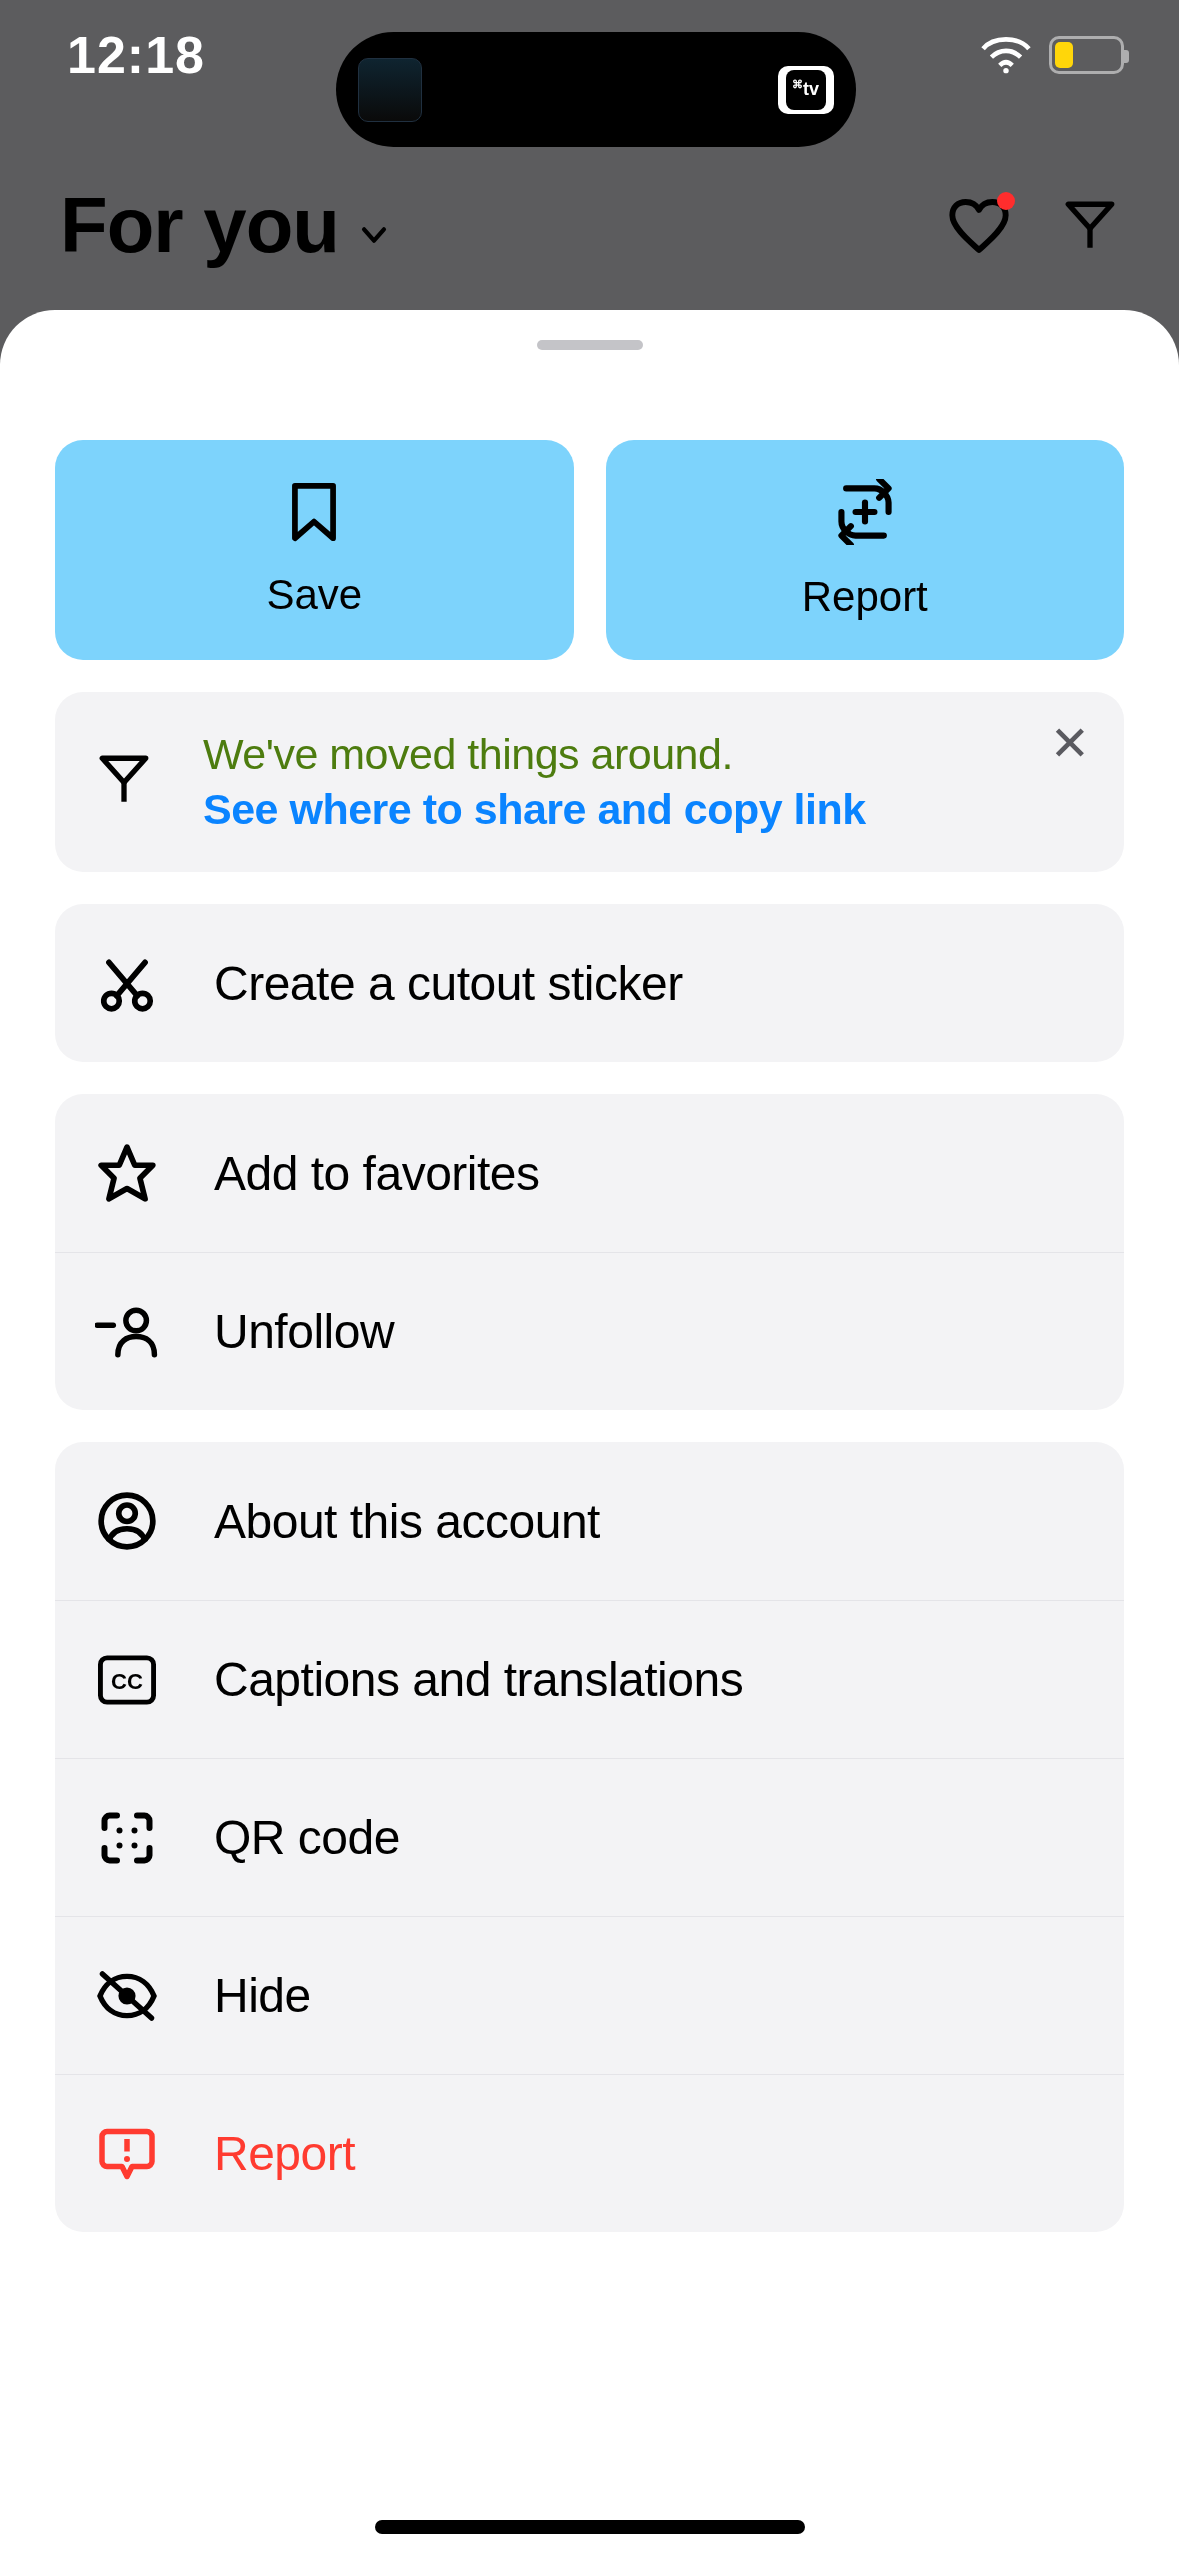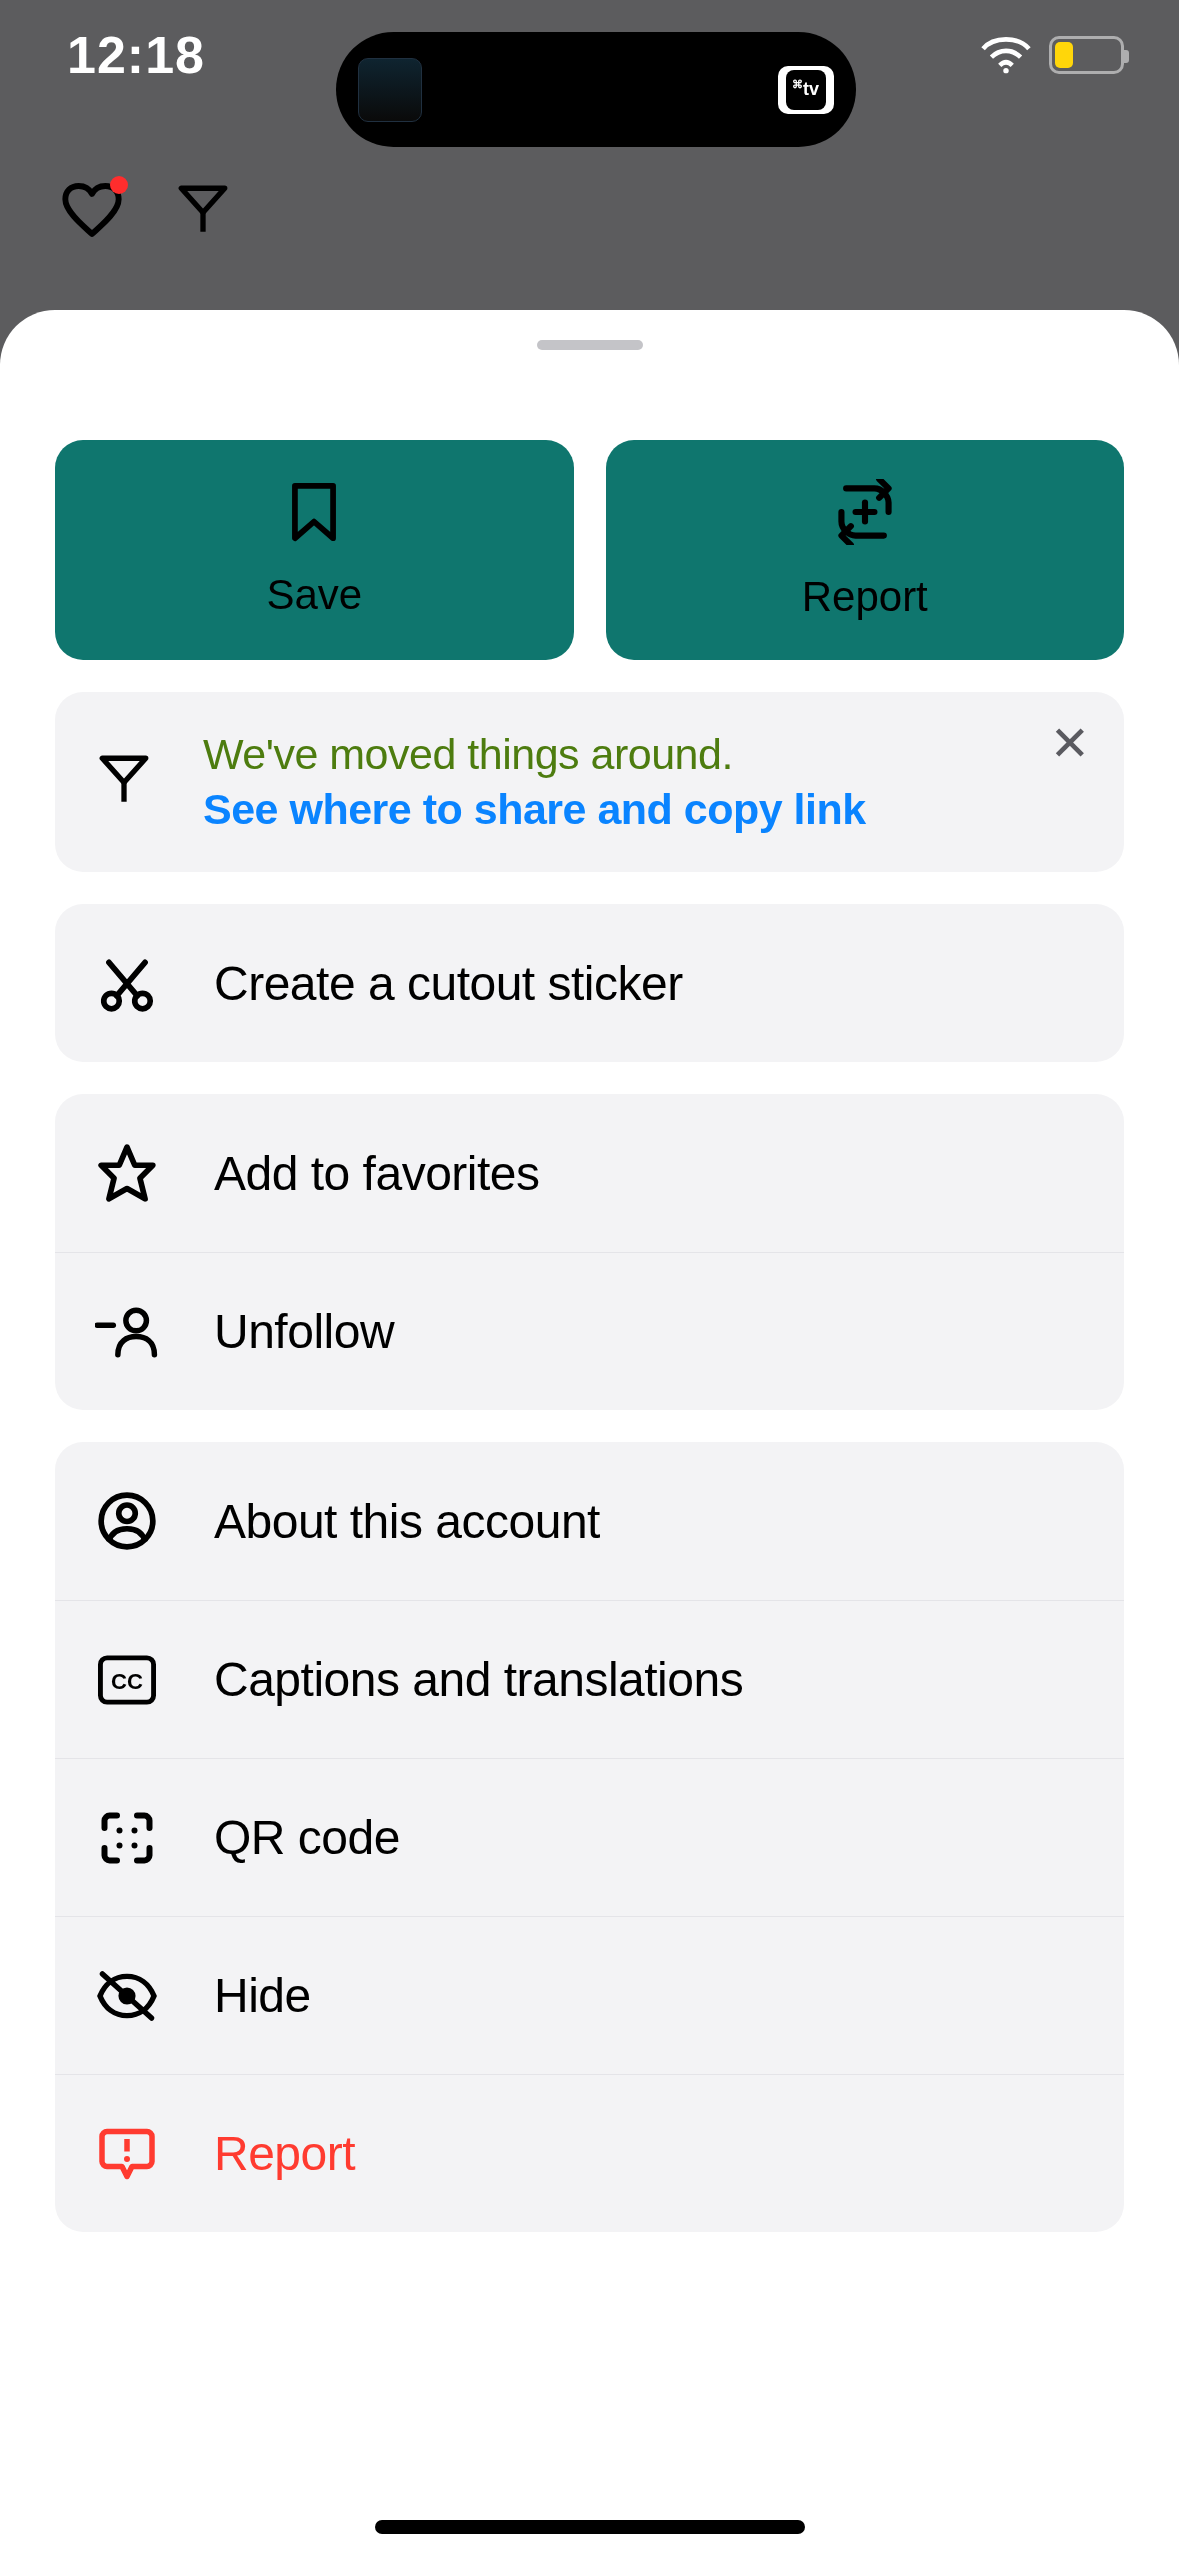--- a/index.html
+++ b/index.html
@@ -153,21 +153,21 @@
   }
 
   .pill-row {
     display: flex;
     gap: 32px;
     margin-bottom: 32px;
   }
   .pill {
     flex: 1;
     height: 220px;
-    background: #0f766e;
+    background: #7dd3fc;
     border-radius: 28px;
     display: flex;
     flex-direction: column;
     align-items: center;
     justify-content: center;
     gap: 28px;
   }
   .pill svg { display: block; }
   .pill-label {
     font-size: 42px;
@@ -263,20 +263,28 @@
         <circle cx="12" cy="16.5" r="1.3" fill="#fff" stroke="none"></circle>
       </svg>
     </span>
     <div class="battery">
       <div class="battery-fill"></div>
     </div>
   </div>
 </div>
 
 <div class="bg-header">
+  <div class="bg-title-wrap">
+    <div class="bg-title">For you</div>
+    <span>
+      <svg width="34" height="34" viewBox="0 0 24 24" fill="none" stroke="#000" stroke-width="3" stroke-linecap="round" stroke-linejoin="round">
+        <polyline points="5,8 12,16 19,8"></polyline>
+      </svg>
+    </span>
+  </div>
   <div class="bg-icons">
     <span class="heart-dot">
       <svg width="64" height="60" viewBox="0 0 24 22" fill="none" stroke="#000" stroke-width="2.2" stroke-linejoin="round">
         <path d="M12 20 C10 18 2 12 2 7 C2 4 4 2 7 2 C9 2 11 3 12 5 C13 3 15 2 17 2 C20 2 22 4 22 7 C22 12 14 18 12 20 Z"></path>
       </svg>
     </span>
     <span>
       <svg width="58" height="58" viewBox="0 0 24 24" fill="none" stroke="#000" stroke-width="2.2" stroke-linejoin="round">
         <path d="M3 3 L21 3 L12 13 Z"></path>
         <line x1="12" y1="13" x2="12" y2="21"></line>

